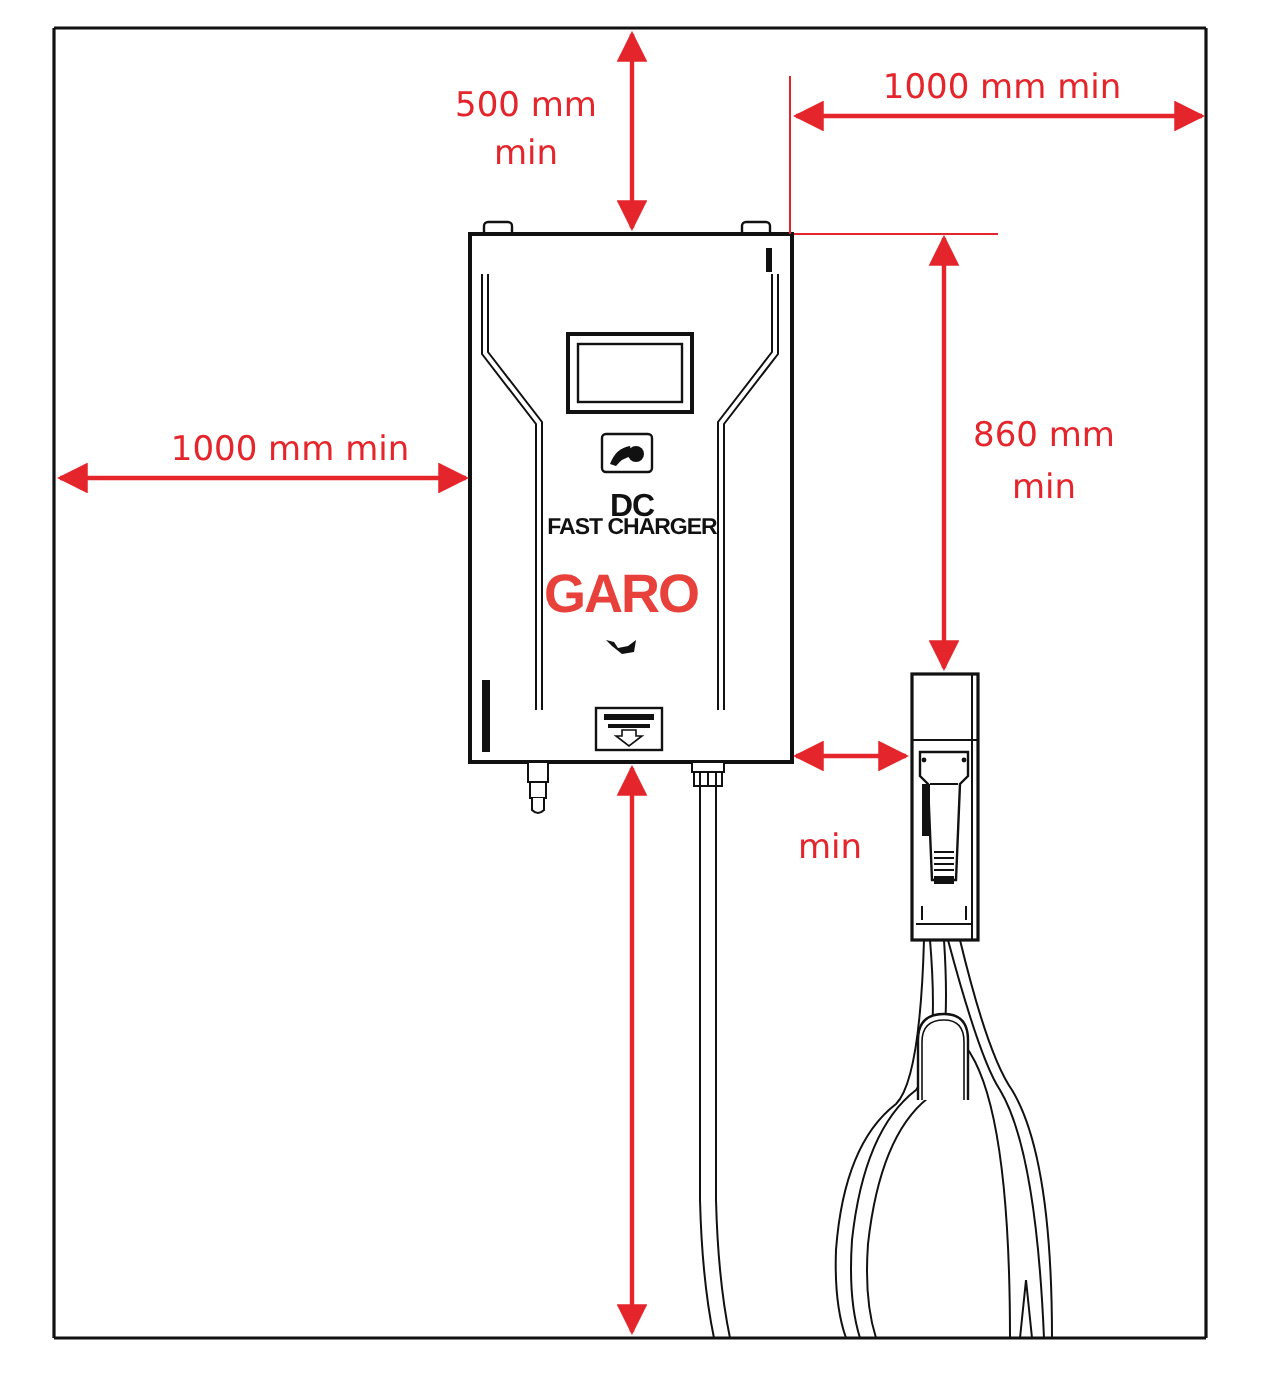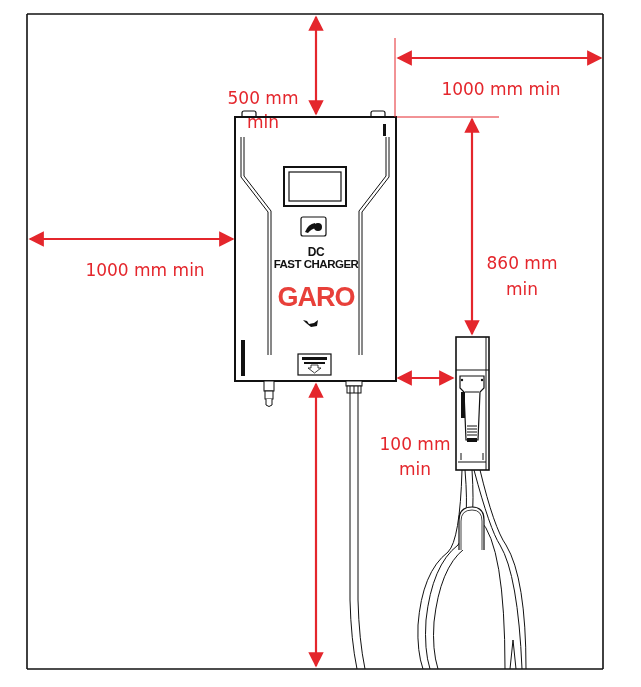--- a/index.html
+++ b/index.html
@@ -1,20 +1,20 @@
 <!DOCTYPE html>
 <html><head>
 <meta charset="utf-8">
 <style>
   html, body { margin:0; padding:0; background:#ffffff; }
   body { width:641px; height:687px; position:relative; overflow:hidden; font-family:"Liberation Sans", sans-serif; }
   #stage { position:absolute; left:0; top:0; width:641px; height:687px; }
-  .lbl { position:absolute; color:#e4262c; font-family:"DejaVu Sans", sans-serif; font-size:17px; line-height:24px; text-align:center; white-space:nowrap;margin-top:45px; }
+  .lbl { position:absolute; color:#e4262c; font-family:"DejaVu Sans", sans-serif; font-size:17px; line-height:24px; text-align:center; white-space:nowrap; }
   .dev-txt { position:absolute; font-family:"Liberation Sans", sans-serif; font-weight:bold; color:#111; text-align:center; white-space:nowrap; letter-spacing:-0.5px; }
-  .logo { position:absolute; font-family:"Liberation Sans", sans-serif; font-weight:bold; color:#e8403a; font-size:27px; letter-spacing:-1px; text-align:center; }
+  .logo { position:absolute; font-family:"Liberation Sans", sans-serif; font-weight:bold; color:#e8403a; font-size:27px; letter-spacing:-1px; }
 </style>
 </head>
 <body>
 
 <div id="stage">
 <svg width="641" height="687" viewBox="0 0 641 687" xmlns="http://www.w3.org/2000/svg">
   <defs>
     <marker id="ah" viewBox="0 0 10 10" refX="9" refY="5" markerWidth="7" markerHeight="7" orient="auto-start-reverse">
       <path d="M0,0 L10,5 L0,10 Z" fill="#e4262c"></path>
     </marker>
@@ -111,26 +111,25 @@
     <line x1="398" y1="378" x2="453" y2="378" marker-start="url(#ah)" marker-end="url(#ah)"></line>
     <line x1="316" y1="384" x2="316" y2="666" marker-start="url(#ah)" marker-end="url(#ah)"></line>
   </g>
   <g stroke="#e4262c" stroke-width="1">
     <line x1="395" y1="38" x2="395" y2="117"></line>
     <line x1="397" y1="117" x2="499" y2="117"></line>
   </g>
 </svg>
 
 
-<div class="dev-txt" style="left:296px;top:245px;width:40px;font-size:12px;">DC</div>
+<div class="dev-txt" style="left:296px;top:245px;width:40px;font-size:16px;">DC</div>
 <div class="dev-txt" style="left:266px;top:258px;width:100px;font-size:11.5px;">FAST CHARGER</div>
 <div class="logo" style="left:272px;top:283px;width:88px;line-height:28px;">GARO</div>
 
 
 <div class="lbl" style="left:225px;top:41px;width:76px;">500 mm</div>
 <div class="lbl" style="left:225px;top:65px;width:76px;">min</div>
 <div class="lbl" style="left:430px;top:32px;width:142px;">1000 mm min</div>
 <div class="lbl" style="left:64px;top:213px;width:162px;">1000 mm min</div>
 <div class="lbl" style="left:478px;top:206px;width:88px;">860 mm</div>
 <div class="lbl" style="left:478px;top:232px;width:88px;">min</div>
-<div class="lbl" style="left:374px;top:387px;width:82px;">100 mm</div>
 <div class="lbl" style="left:374px;top:412px;width:82px;">min</div>
 </div>
 
 </body></html>

